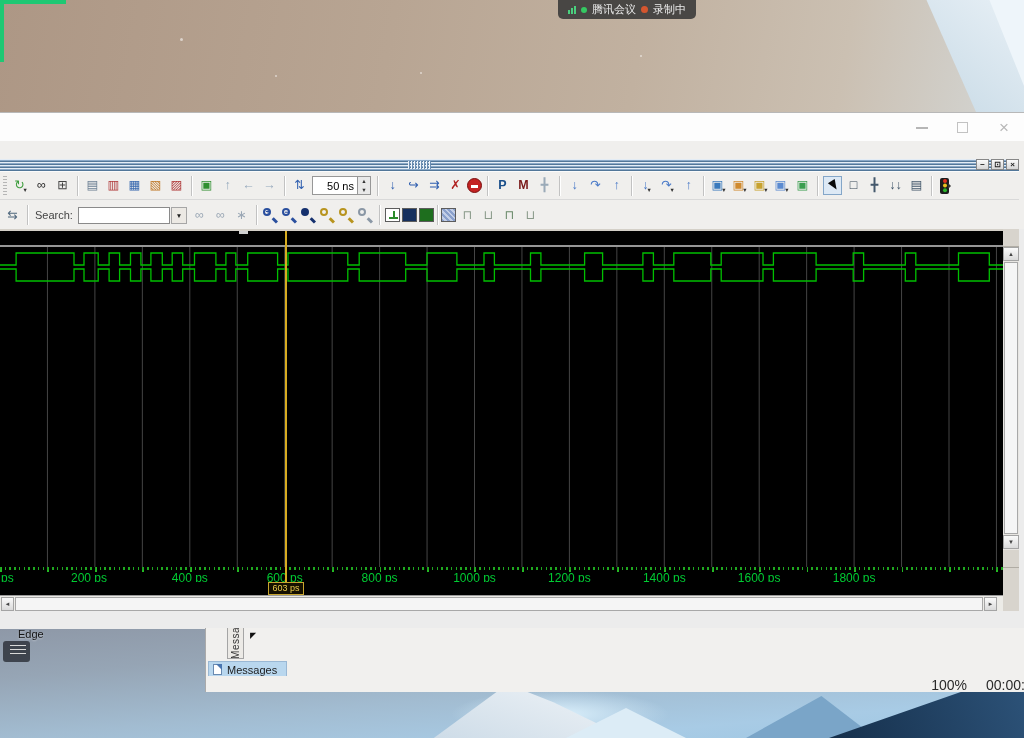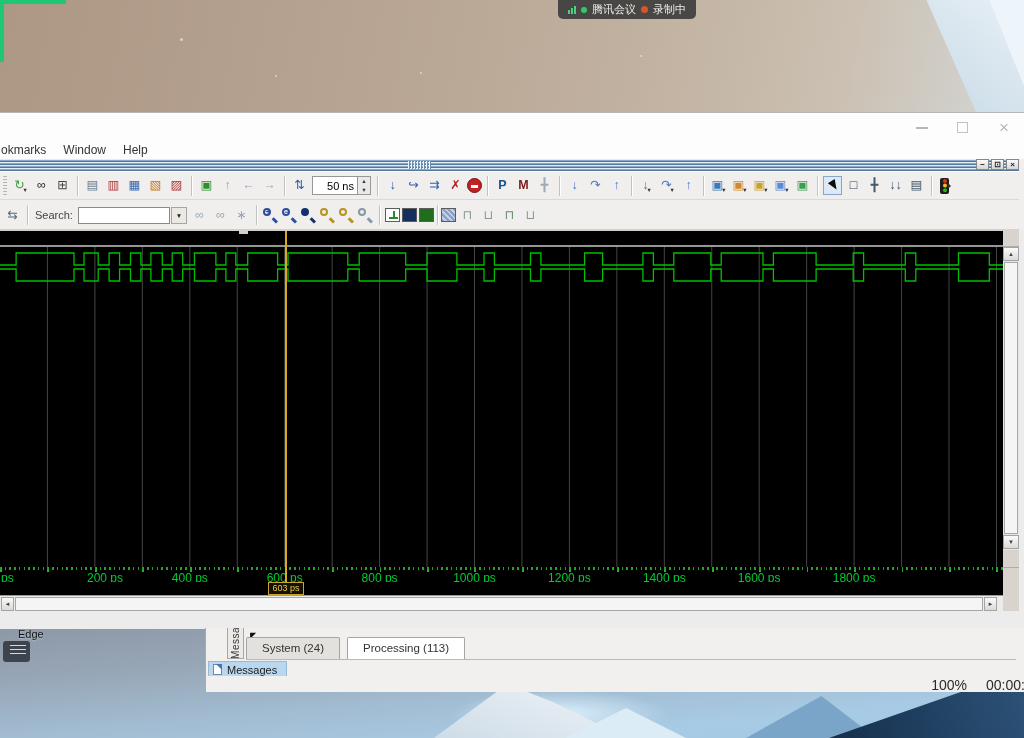--- a/index.html
+++ b/index.html
@@ -202,25 +202,20 @@
   <div id="titlebar">
     <span class="wbtn" id="win-min">
         <i></i>
       </span>
     <span class="wbtn" id="win-max">
         <i></i>
       </span>
     <span class="wbtn" id="win-close">×</span>
   </div>
 
-  <div id="menubar">
-    <span>okmarks</span>
-    <span>Window</span>
-    <span>Help</span>
-  </div>
 
   <div id="dockbar">
     <span class="dockgrip"></span>
     <span class="dockbtns">
       <span class="dbtn">−</span>
       <span class="dbtn">⊡</span>
       <span class="dbtn">×</span>
     </span>
   </div>
 
@@ -462,21 +457,21 @@
     <div id="vscroll">
       <div class="vsc-top"></div>
       <div class="sbtn vs-up">▲</div>
       <div class="vs-thumb"></div>
       <div class="sbtn vs-down">▼</div>
       <div class="vsc-bot"></div>
     </div>
 
     <div id="ruler">
         <span class="rlabel" style="color: rgb(0, 204, 51); left: 1px;">ps</span>
-        <span class="rlabel" style="color: rgb(0, 204, 51); left: 105px; transform: translateX(-50%);">200 ps</span>
+        <span class="rlabel" style="color: rgb(0, 204, 51); left: 89px; transform: translateX(-50%);">200 ps</span>
         <span class="rlabel" style="color: rgb(0, 204, 51); left: 189.8px; transform: translateX(-50%);">400 ps</span>
         <span class="rlabel" style="color: rgb(0, 204, 51); left: 284.7px; transform: translateX(-50%);">600 ps</span>
         <span class="rlabel" style="color: rgb(0, 204, 51); left: 379.6px; transform: translateX(-50%);">800 ps</span>
         <span class="rlabel" style="color: rgb(0, 204, 51); left: 474.5px; transform: translateX(-50%);">1000 ps</span>
         <span class="rlabel" style="color: rgb(0, 204, 51); left: 569.4px; transform: translateX(-50%);">1200 ps</span>
         <span class="rlabel" style="color: rgb(0, 204, 51); left: 664.3px; transform: translateX(-50%);">1400 ps</span>
         <span class="rlabel" style="color: rgb(0, 204, 51); left: 759.2px; transform: translateX(-50%);">1600 ps</span>
         <span class="rlabel" style="color: rgb(0, 204, 51); left: 854.1px; transform: translateX(-50%); text-align: right;">1800 ps</span>
         <span class="rlabel" style="color: rgb(0, 204, 51); left: 949px; transform: translateX(-50%); margin-top: 16px;">2000 ps</span>
       </div>
@@ -492,24 +487,20 @@
     <div id="rightedge"></div>
 
   </div>
 </div>
 
 <div id="panel">
   <div class="vtab">
       <span>Messa</span>
     </div>
   <span class="ptr">◤</span>
-  <div class="ptabs">
-    <div class="ptab">System (24)</div>
-    <div class="ptab sel">Processing (113)</div>
-  </div>
   <div class="mpill">
     <span class="pg"></span>
     <span>Messages</span>
   </div>
   <div class="pstatus">
     <span class="pzoom">100%</span>
     <span class="ptimer">00:00:19</span>
   </div>
 </div>
 

